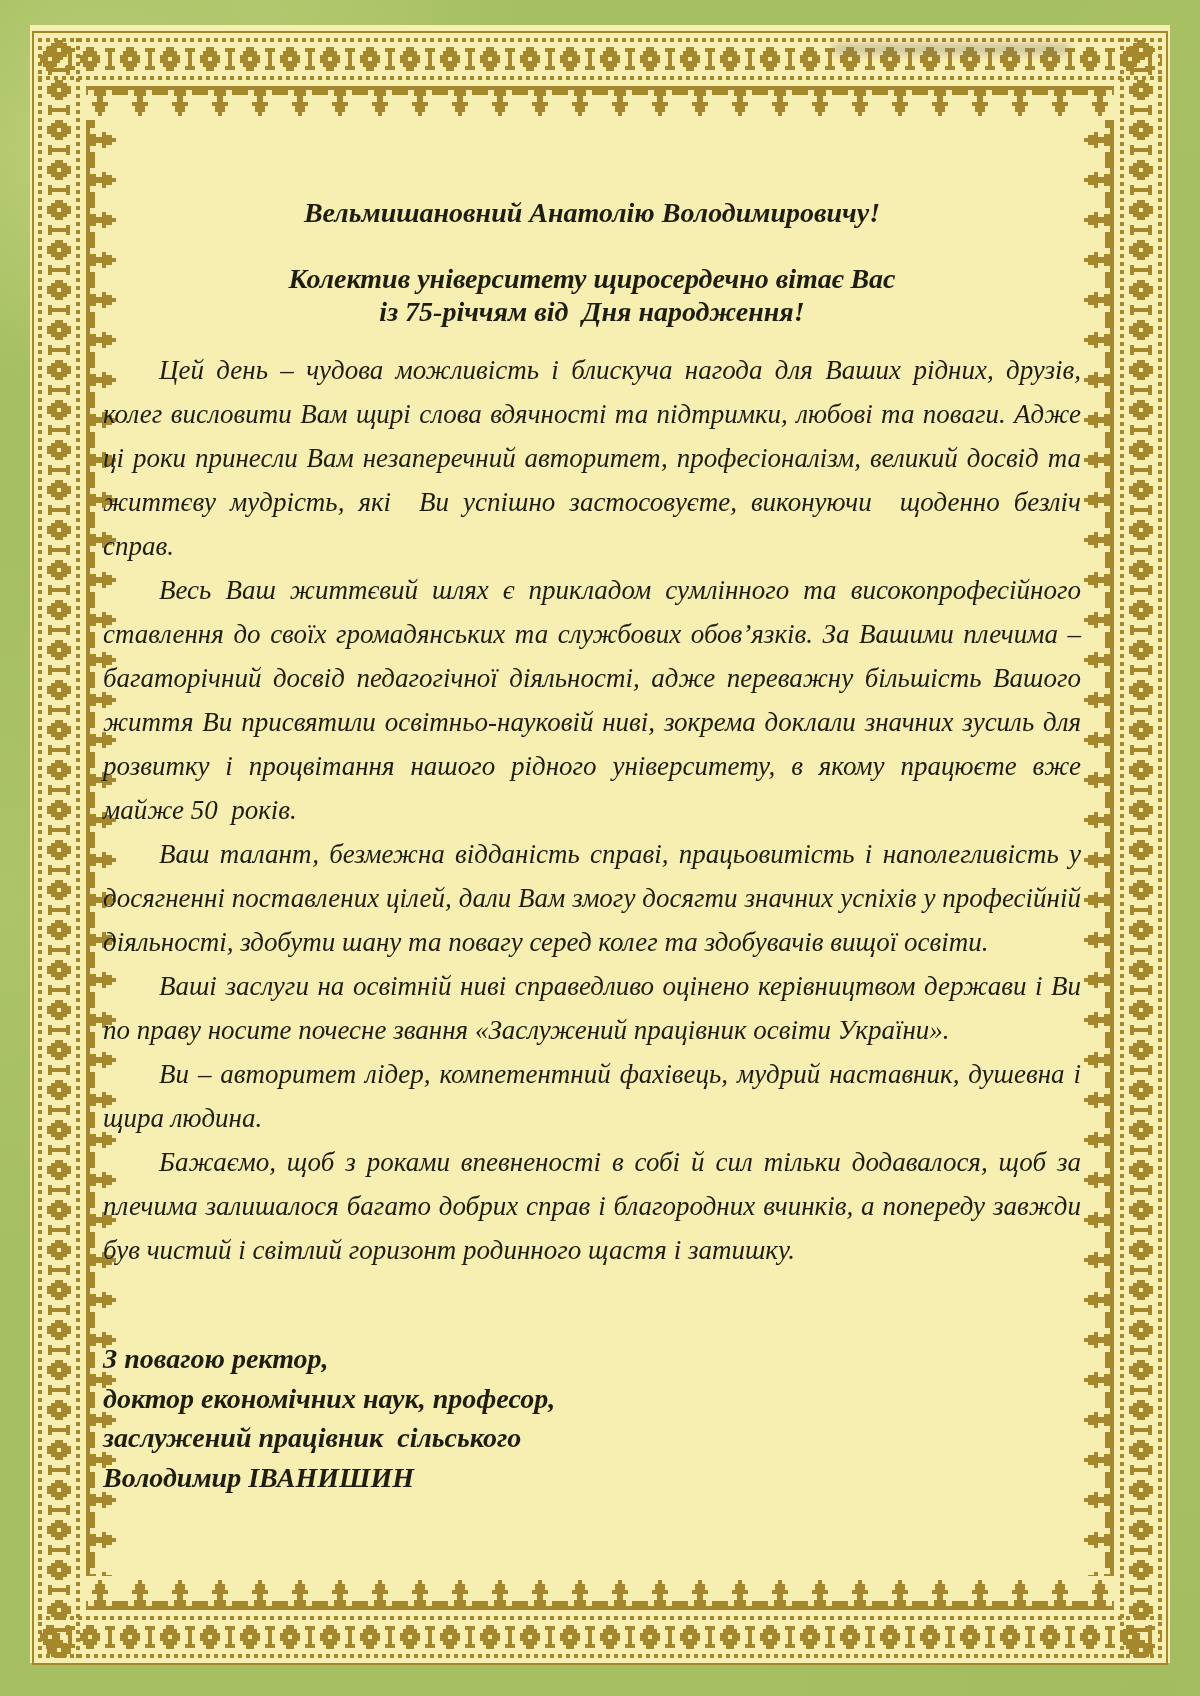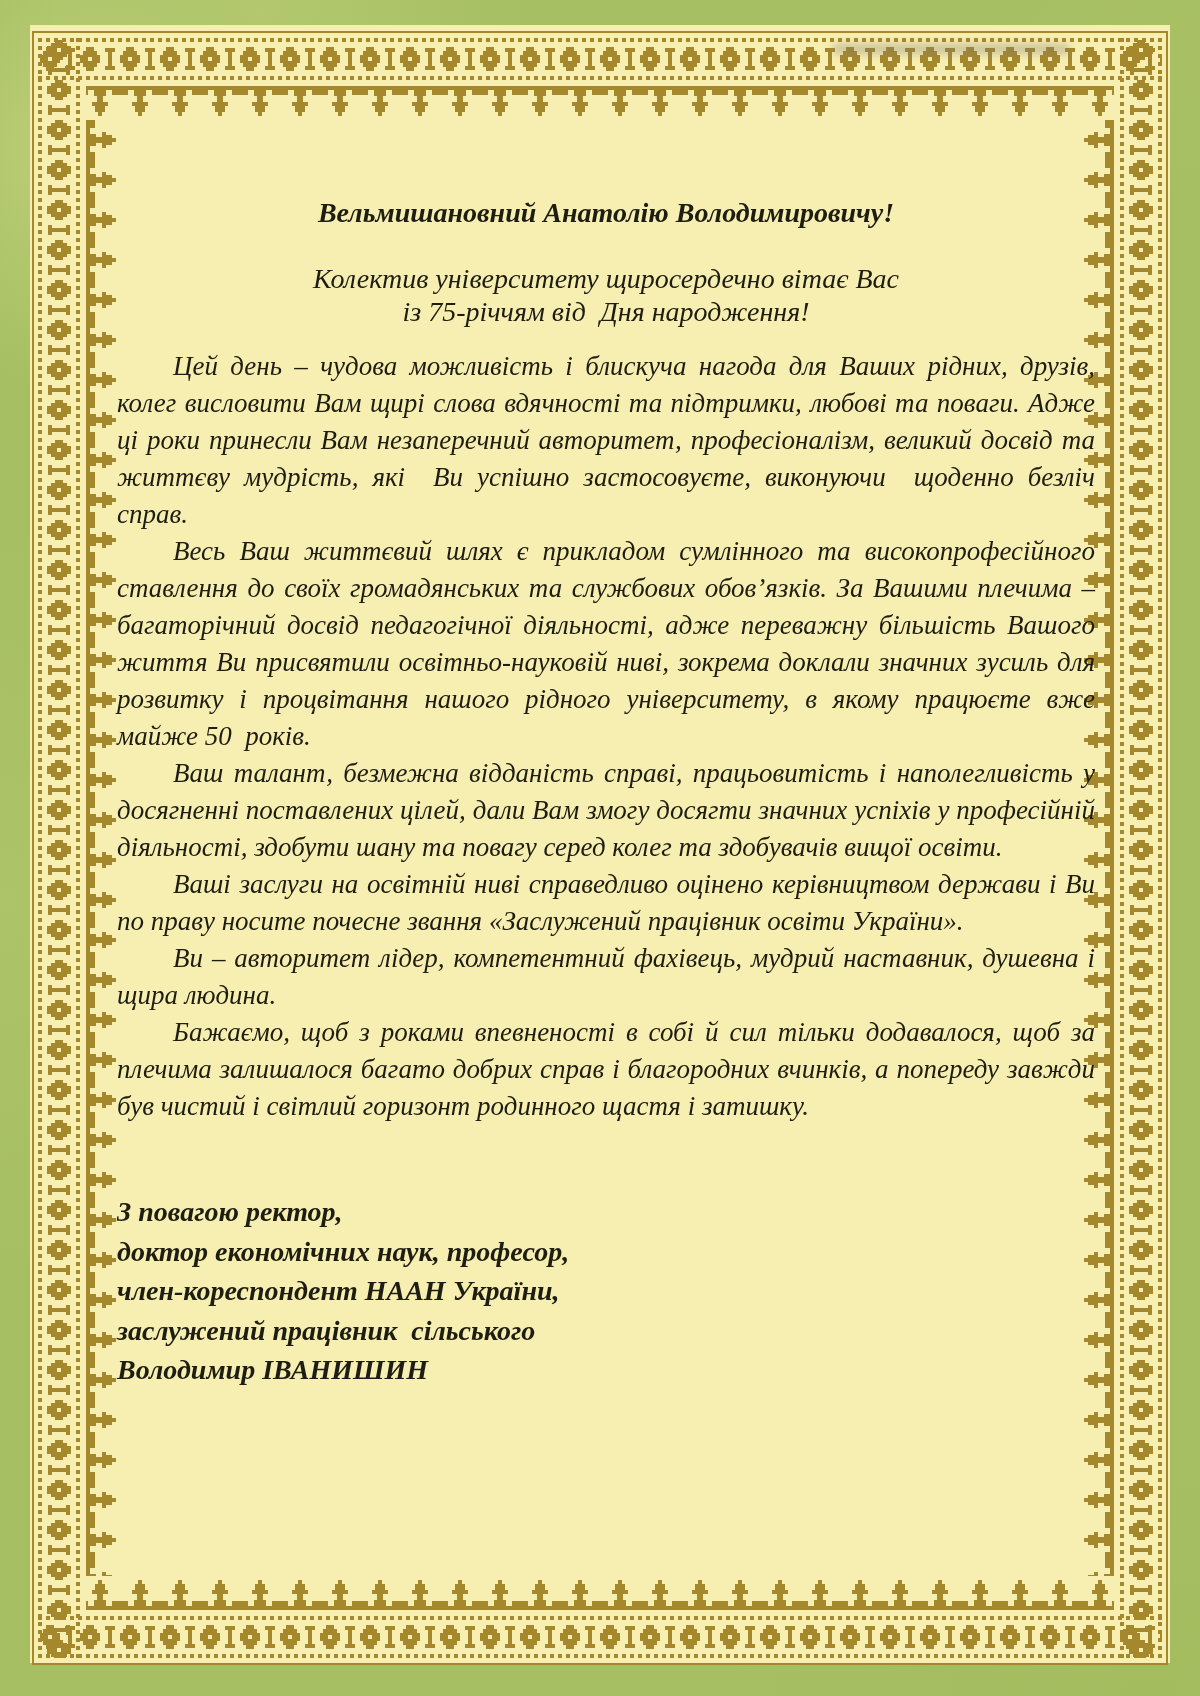--- a/index.html
+++ b/index.html
@@ -19,32 +19,32 @@
     background:#f7eeb1;
   }
   .frame-svg{position:absolute;left:0;top:0;pointer-events:none;}
   .dots-h{position:absolute;left:38px;width:1124px;height:4px;
     background:repeating-linear-gradient(90deg,#a5882c 0 4px, rgba(0,0,0,0) 4px 8px);}
   .dots-v{position:absolute;top:38px;height:1620px;width:4px;
     background:repeating-linear-gradient(180deg,#a5882c 0 4px, rgba(0,0,0,0) 4px 8px);}
   .smudge{position:absolute;left:832px;top:43px;width:238px;height:12px;
     background:rgba(125,124,115,.30);border-radius:6px;filter:blur(3px);}
   .content{
-    position:absolute;left:117px;top:0;width:978px;
+    position:absolute;left:103px;top:0;width:978px;
     color:#1e1d12;font-style:italic;
   }
   .salutation{
     margin:196px 0 0 0;text-align:center;
     font-size:28px;font-weight:bold;line-height:33px;
   }
   .greeting{
     margin:33px 0 0 0;text-align:center;
-    font-size:28px;font-weight:normal;line-height:33px;
+    font-size:28px;font-weight:bold;line-height:33px;
   }
-  .body-text{margin-top:20px;font-size:27px;line-height:37px;text-align:justify;}
+  .body-text{margin-top:20px;font-size:27px;line-height:44px;text-align:justify;}
   .body-text p{margin:0;text-indent:56px;}
   .signature{margin-top:67px;font-size:28px;font-weight:bold;line-height:39.5px;}
 </style>
 </head>
 <body>
 
 <div class="paper"></div>
 
 <svg class="frame-svg" width="1200" height="1696" viewBox="0 0 1200 1696" aria-hidden="true">
   <defs>
@@ -134,17 +134,16 @@
     <p>Весь Ваш життєвий шлях є прикладом сумлінного та високопрофесійного ставлення до своїх громадянських та службових обов’язків. За Вашими плечима – багаторічний досвід педагогічної діяльності, адже переважну більшість Вашого життя Ви присвятили освітньо-науковій ниві, зокрема доклали значних зусиль для розвитку і процвітання нашого рідного університету, в якому працюєте вже майже 50&nbsp; років.</p>
     <p>Ваш талант, безмежна відданість справі, працьовитість і наполегливість у досягненні поставлених цілей, дали Вам змогу досягти значних успіхів у професійній діяльності, здобути шану та повагу серед колег та здобувачів вищої освіти.</p>
     <p>Ваші заслуги на освітній ниві справедливо оцінено керівництвом держави і Ви по праву носите почесне звання «Заслужений працівник освіти України».</p>
     <p>Ви – авторитет лідер, компетентний фахівець, мудрий наставник, душевна і щира людина.</p>
     <p>Бажаємо, щоб з роками впевненості в собі й сил тільки додавалося, щоб за плечима залишалося багато добрих справ і благородних вчинків, а попереду завжди був чистий і світлий горизонт родинного щастя і затишку.</p>
   </div>
 
   <div class="signature">
     <div>З повагою ректор,</div>
     <div>доктор економічних наук, професор,</div>
-    <div>член-кореспондент НААН України,</div>
     <div>заслужений працівник&nbsp; сільського</div>
     <div>Володимир ІВАНИШИН</div>
   </div>
 </div>
 
 </body></html>

